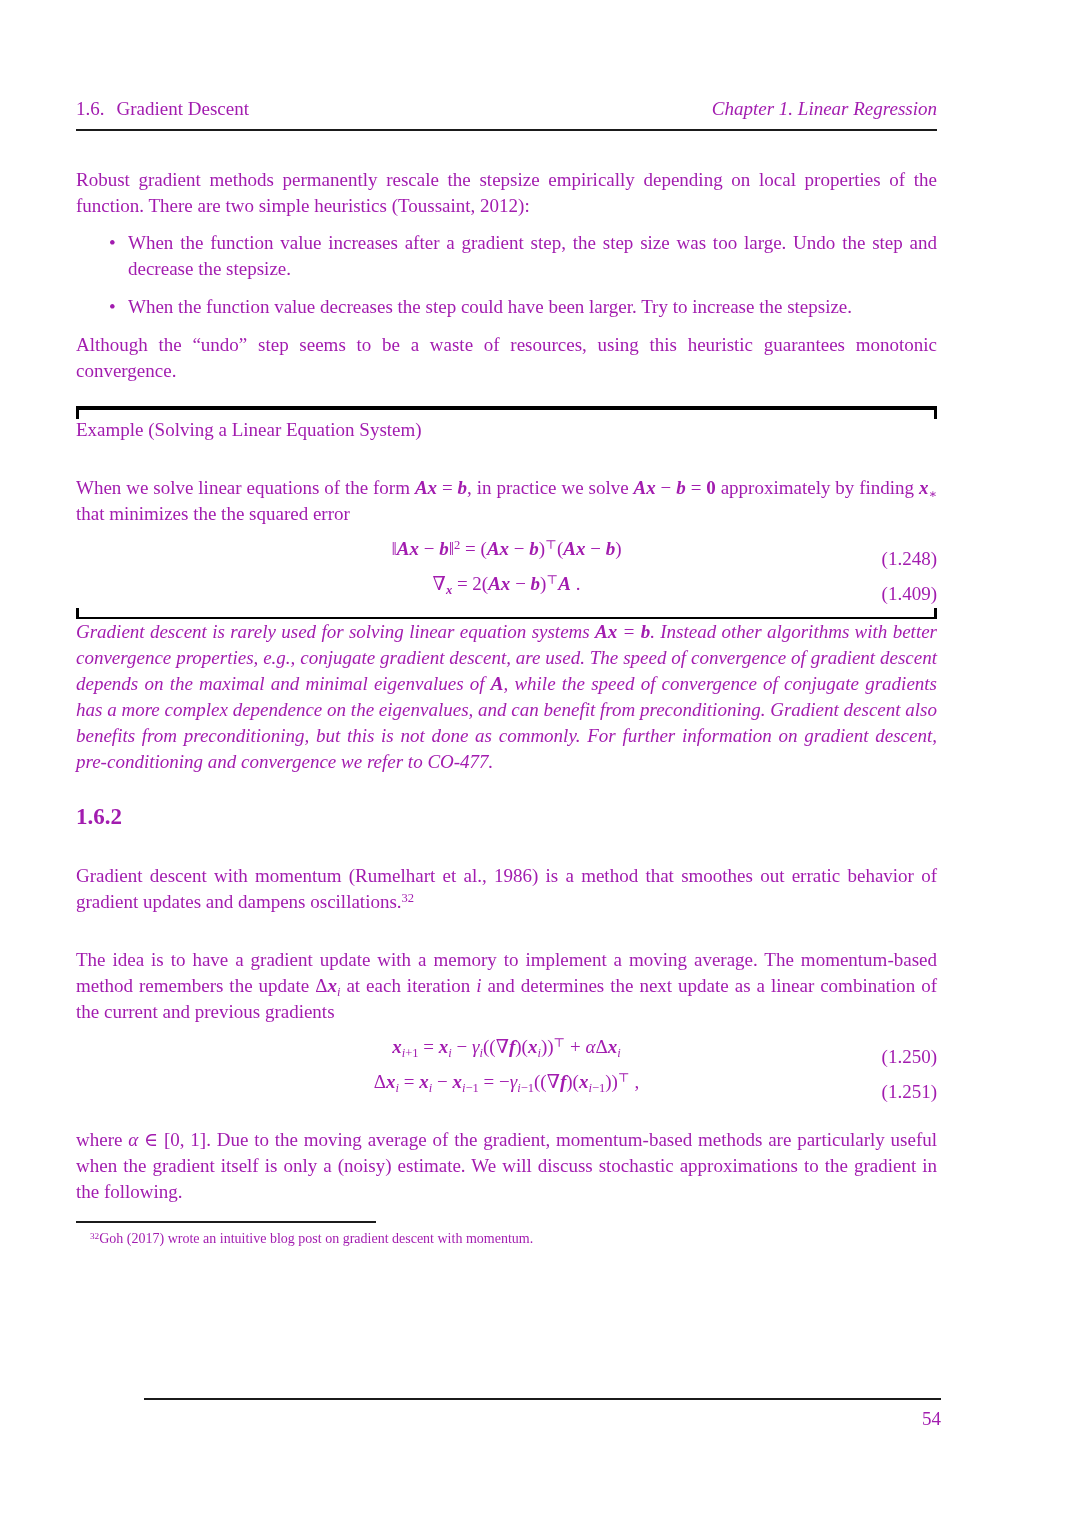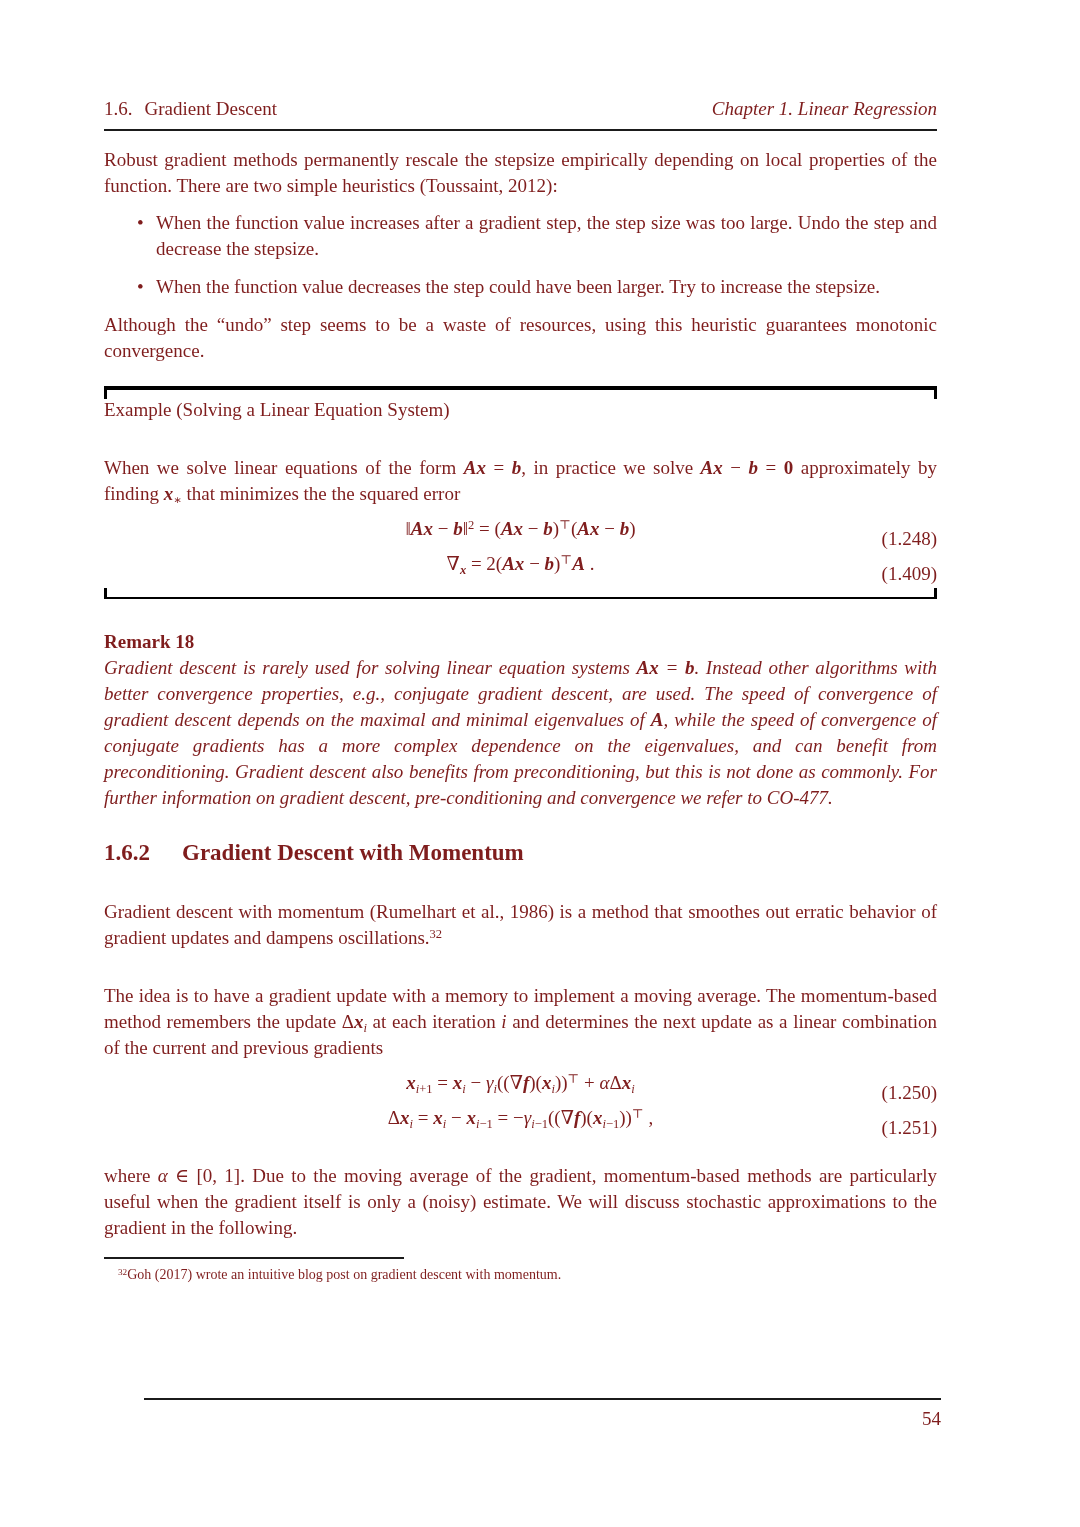--- a/index.html
+++ b/index.html
@@ -1,22 +1,22 @@
 <!DOCTYPE html>
 <html lang="en"><head>
 <meta charset="utf-8">
 <style>
   html,body{margin:0;padding:0;background:#ffffff;}
   .page{
     position:relative;
     width:1080px;height:1527px;
     box-sizing:border-box;
-    padding:96px 143px 0 104px;
+    padding:96px 143px 0 76px;
     background:#ffffff;
-    color:#7f1d1d;
+    color:#a21caf;
     font-family:"Liberation Serif","DejaVu Serif","DejaVu Sans",serif;
     font-size:19px;
     line-height:26px;
     overflow:hidden;
   }
   .just{text-align:justify;margin-top:32px;}
   .it{font-style:italic;}
   .bold{font-weight:normal;}
   p{margin:0;}
   sup{font-size:0.66em;line-height:0;position:relative;top:-0.45em;vertical-align:baseline;}
@@ -24,21 +24,21 @@
 
   
   .running-head{
     display:flex;justify-content:space-between;align-items:baseline;
     border-bottom:2px solid #1b1b1b;
     padding-bottom:7px;
   }
   .running-head .sec-num{margin-right:12px;}
 
   
-  .p-intro{margin-top:16px;}
+  .p-intro{margin-top:36px;}
   .bullets{list-style:none;margin:11px 0 0 0;padding:0;}
   .bullets li{position:relative;padding-left:52px;text-align:justify;}
   .bullets li + li{margin-top:12px;}
   .bullets li .bullet-glyph{position:absolute;left:33px;top:0;}
   .p-undo{margin-top:12px;}
 
   
   .example-box{
     position:relative;
     margin-top:22px;
@@ -59,21 +59,21 @@
   
   .remark-title{margin-top:30px;font-weight:bold;}
   .remark-body{font-style:italic;text-align:justify;}
 
   
   .section-heading{
     margin:28px 0 16px 0;
     font-size:23px;line-height:28px;font-weight:bold;
     display:flex;
   }
-  .section-heading .num{margin-right:32px;}
+  .section-heading .num{}
 
   
   .footnote-rule{margin-top:16px;width:300px;border-top:2px solid #1b1b1b;}
   .footnote{font-size:14px;line-height:21px;margin-top:5px;padding-left:14px;}
 
   
   .page-footer{
     position:absolute;left:144px;right:139px;top:1398px;
     border-top:2px solid #1b1b1b;
   }
@@ -120,26 +120,24 @@
       <span class="eq-num">(1.248)</span>
     </div>
 
 
     <div class="equation">
       <span>∇<sub><b><i>x</i></b></sub> = 2(<b><i>Ax</i></b> − <b><i>b</i></b>)<sup>⊤</sup><b><i>A</i></b> .</span>
       <span class="eq-num">(1.409)</span>
     </div>
   </section>
 
-  <p class="remark-title">Remark 18</p>
   <p class="remark-body">Gradient descent is rarely used for solving linear equation systems <b>Ax</b> = <b>b</b>. Instead other algorithms with better convergence properties, e.g., conjugate gradient descent, are used. The speed of convergence of gradient descent depends on the maximal and minimal eigenvalues of <b>A</b>, while the speed of convergence of conjugate gradients has a more complex dependence on the eigenvalues, and can benefit from preconditioning. Gradient descent also benefits from preconditioning, but this is not done as commonly. For further information on gradient descent, pre-conditioning and convergence we refer to CO-477.</p>
 
   <h2 class="section-heading">
     <span class="num">1.6.2</span>
-    <span>Gradient Descent with Momentum</span>
   </h2>
 
   <p class="just">Gradient descent with momentum (Rumelhart et al., 1986) is a method that smoothes out erratic behavior of gradient updates and dampens oscillations.<sup>32</sup></p>
   <p class="just">The idea is to have a gradient update with a memory to implement a moving average. The momentum-based method remembers the update Δ<b><i>x</i></b><sub><i>i</i></sub> at each iteration <i>i</i> and determines the next update as a linear combination of the current and previous gradients</p>
 
   <div class="equation">
     <span><b><i>x</i></b><sub><i>i</i>+1</sub> = <b><i>x</i></b><sub><i>i</i></sub> − <i>γ</i><sub><i>i</i></sub>((∇<b><i>f</i></b>)(<b><i>x</i></b><sub><i>i</i></sub>))<sup>⊤</sup> + <i>α</i>Δ<b><i>x</i></b><sub><i>i</i></sub></span>
     <span class="eq-num">(1.250)</span>
   </div>
   <div class="equation">

